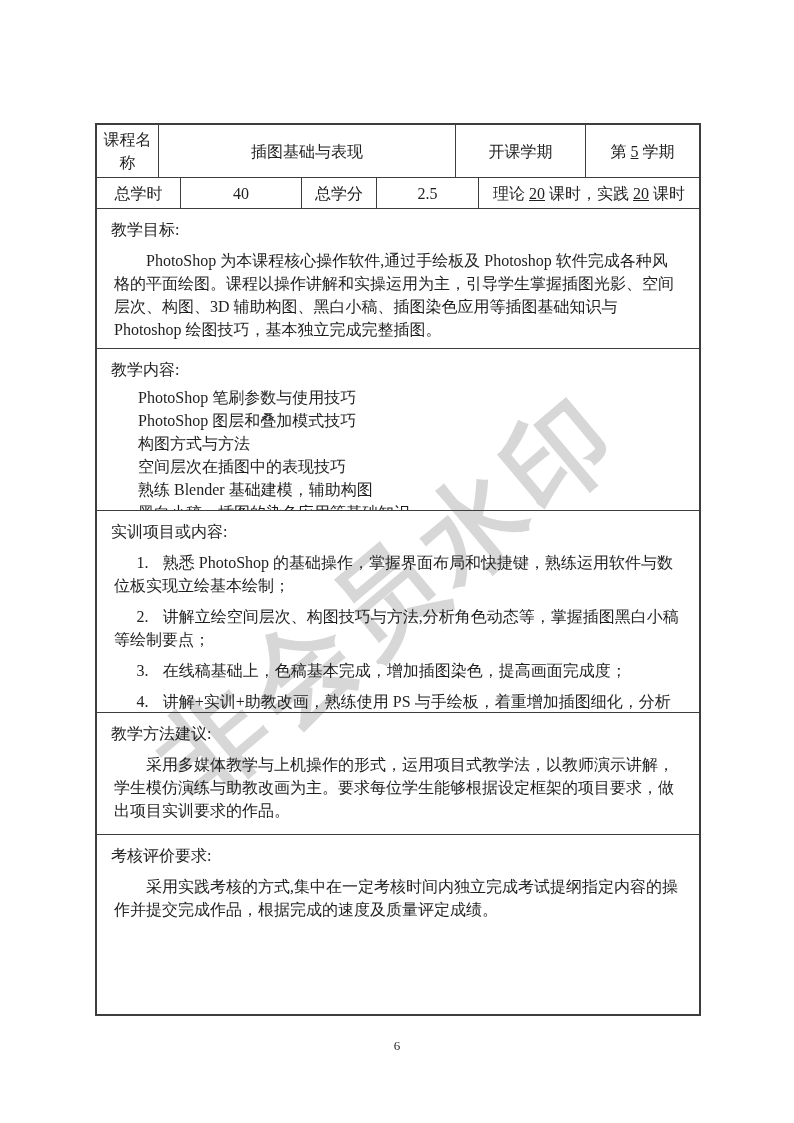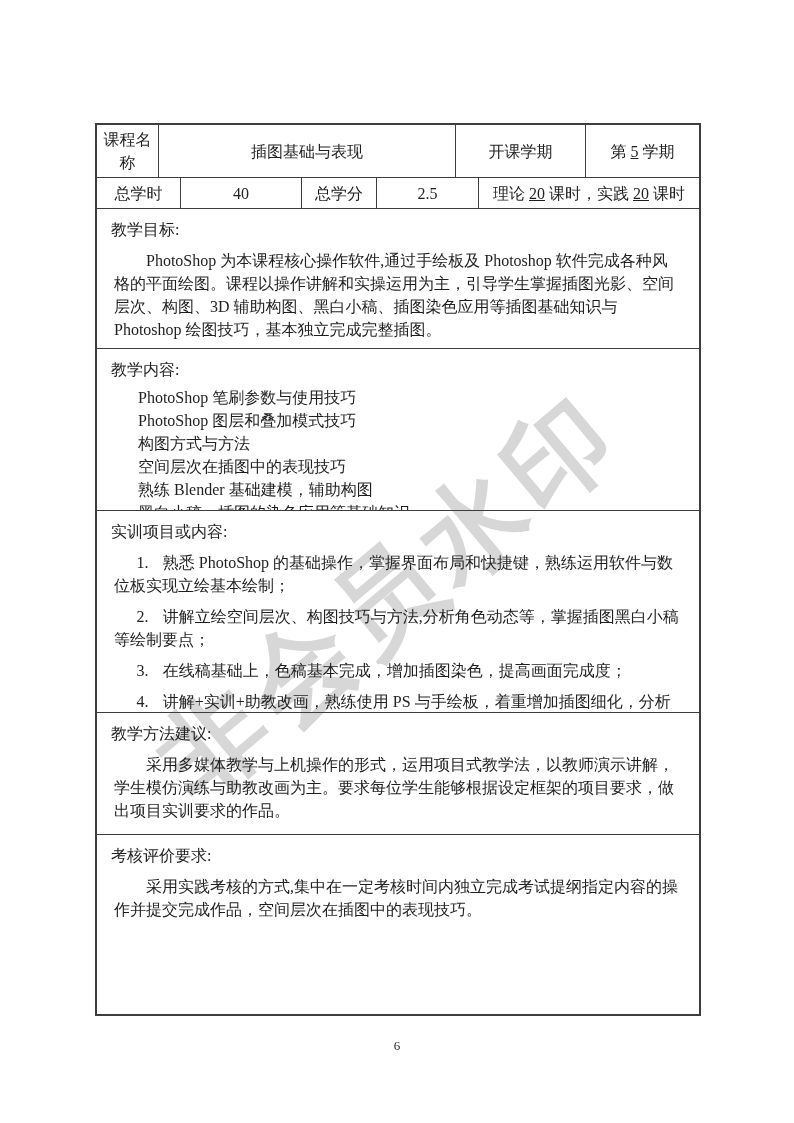--- a/index.html
+++ b/index.html
@@ -196,21 +196,21 @@
     <div class="trow section sec-method">
       <div style="width:100%">
         <p class="sec-title">教学方法建议:</p>
         <p class="para">采用多媒体教学与上机操作的形式，运用项目式教学法，以教师演示讲解，学生模仿演练与助教改画为主。要求每位学生能够根据设定框架的项目要求，做出项目实训要求的作品。</p>
       </div>
     </div>
 
     <div class="trow section sec-assess">
       <div style="width:100%">
         <p class="sec-title">考核评价要求:</p>
-        <p class="para">采用实践考核的方式,集中在一定考核时间内独立完成考试提纲指定内容的操作并提交完成作品，空间层次在插图中的表现技巧。</p>
+        <p class="para">采用实践考核的方式,集中在一定考核时间内独立完成考试提纲指定内容的操作并提交完成作品，根据完成的速度及质量评定成绩。</p>
       </div>
     </div>
 
   </div>
 
   <div class="pageno">6</div>
 
 </div>
 
 </body></html>

